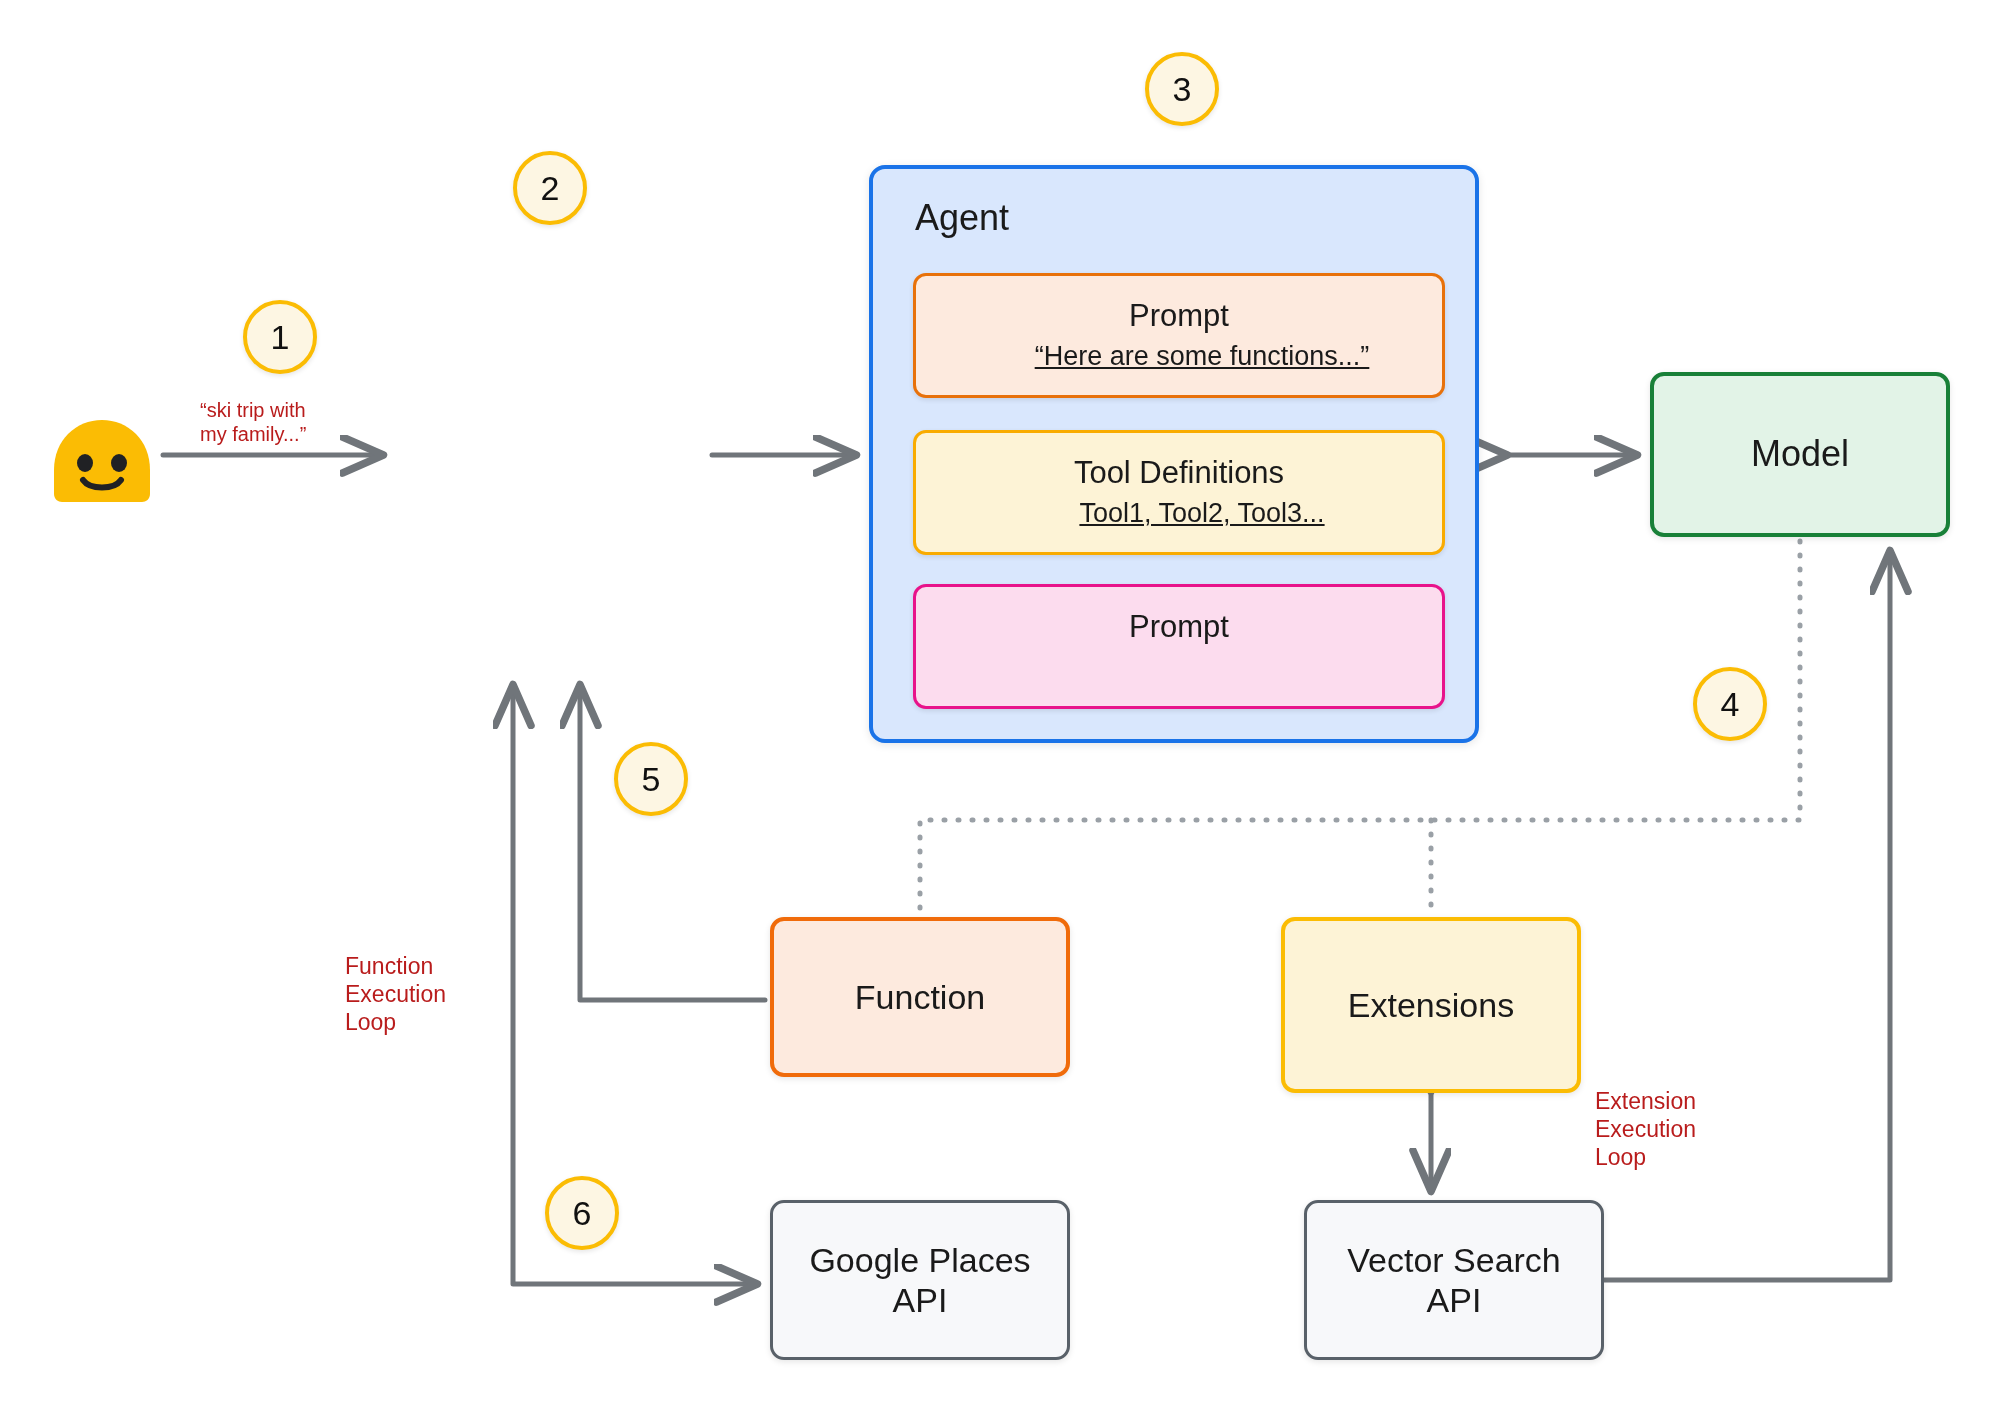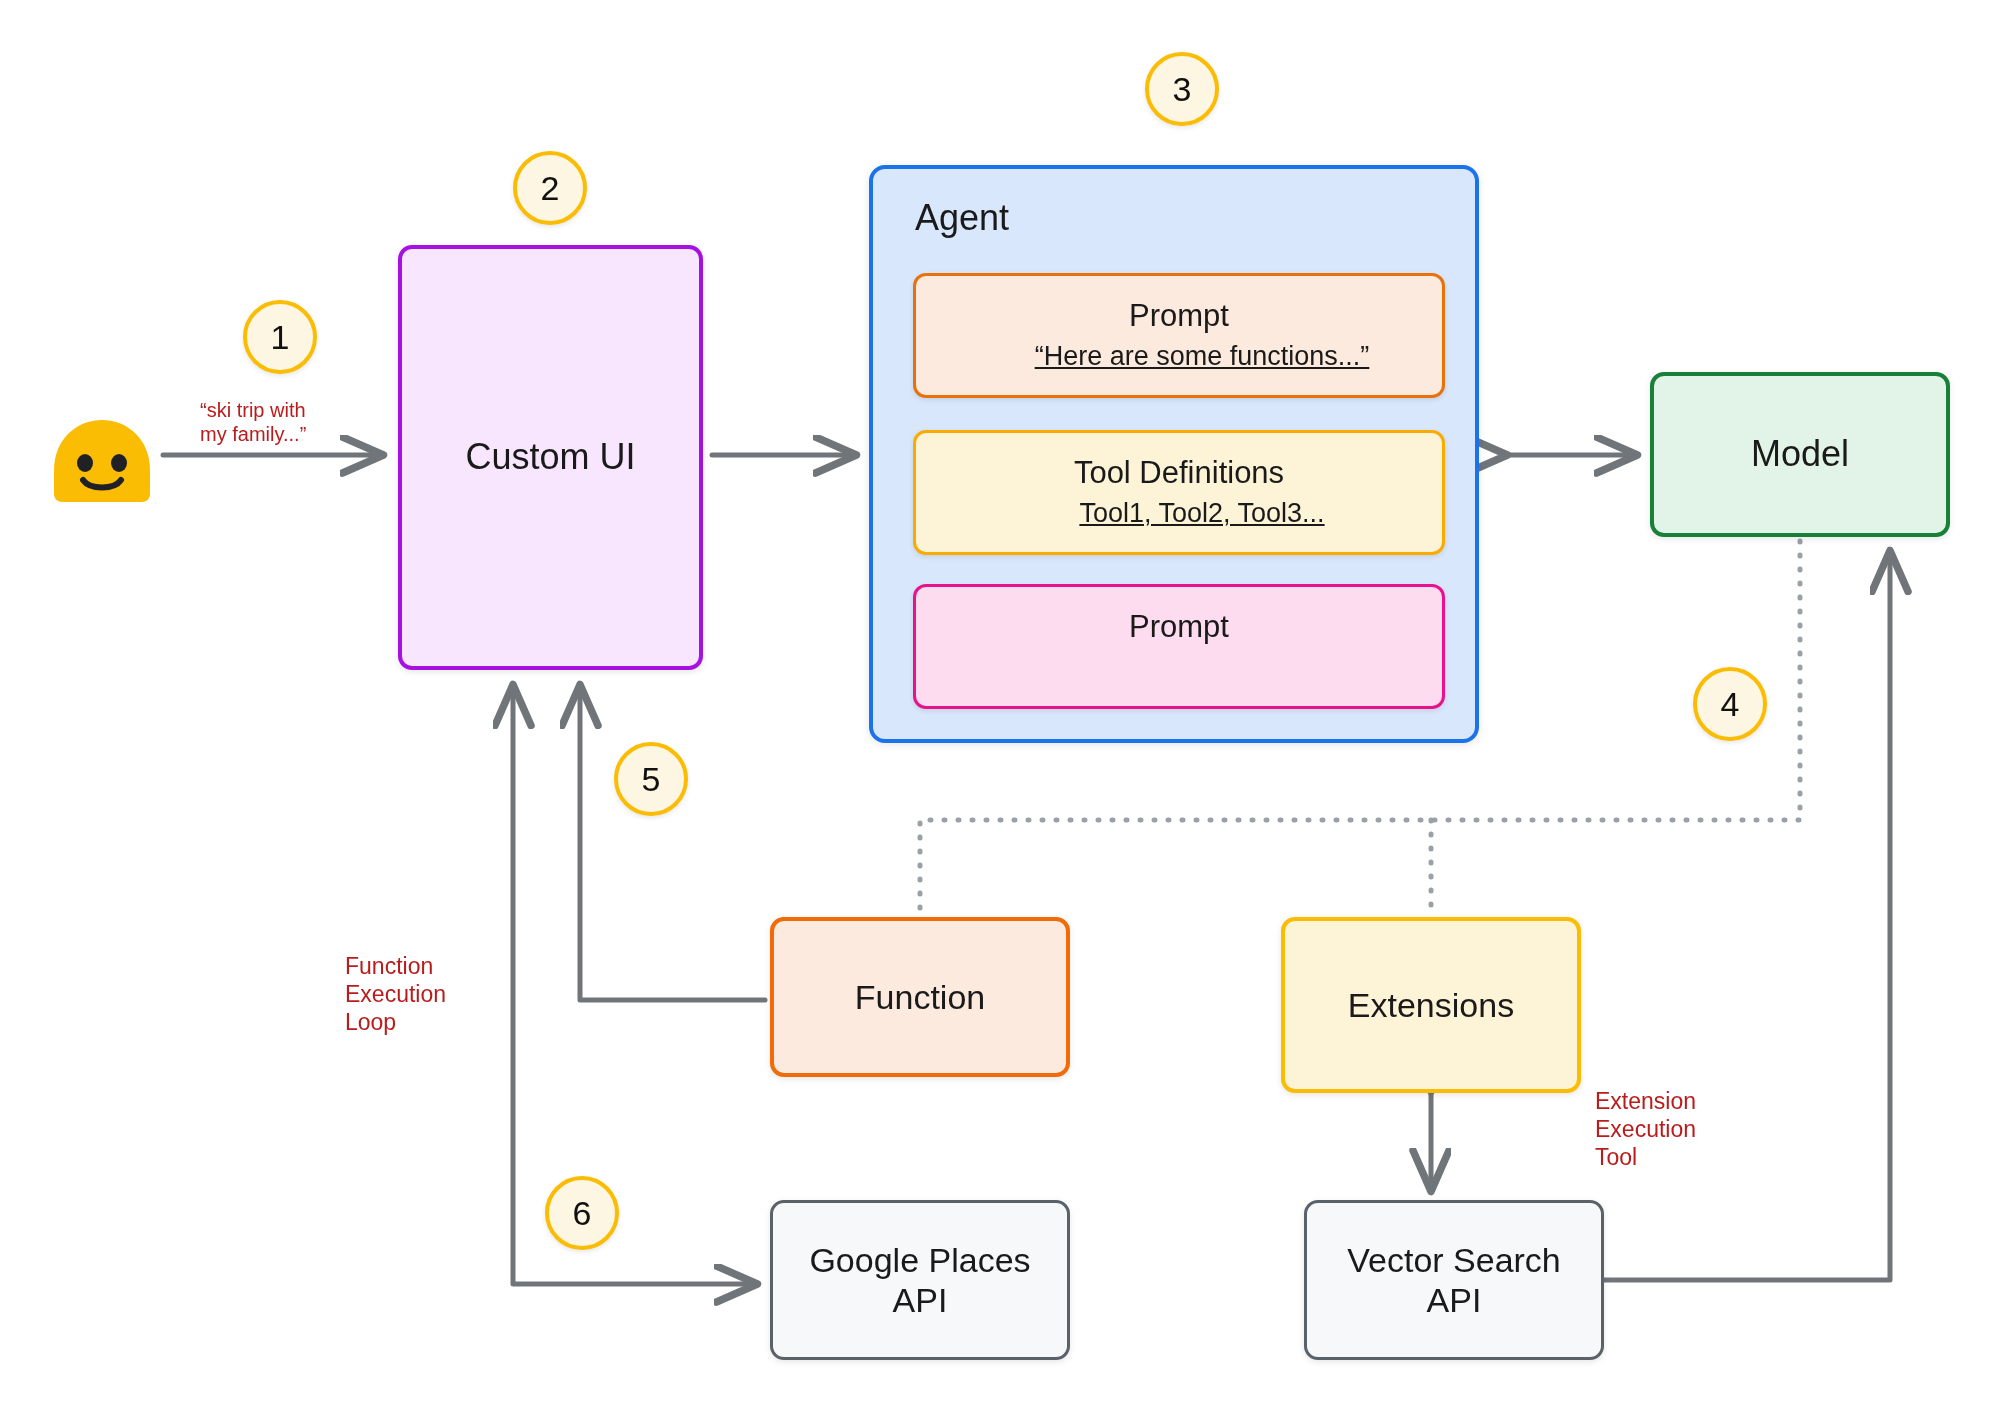--- a/index.html
+++ b/index.html
@@ -212,32 +212,29 @@
     <path d="M33,62 C40,72 64,72 71,62" stroke="#202124" stroke-width="6" fill="none" stroke-linecap="round"></path>
   </svg>
 
   <div class="ftext t-user-quote">“ski trip with
 my family...”</div>
   <div class="ftext t-fnloop">Function
 Execution
 Loop</div>
   <div class="ftext t-extloop">Extension
 Execution
-Tool</div>
+Loop</div>
 
   <div class="badge b1">1</div>
   <div class="badge b2">2</div>
   <div class="badge b3">3</div>
   <div class="badge b4">4</div>
   <div class="badge b5">5</div>
   <div class="badge b6">6</div>
 
-  <div class="node n-customui">
-    <span class="label">Custom UI</span>
-  </div>
 
   <div class="node n-agent">
     <div class="agent-title">Agent</div>
 
     <div class="inner i-prompt1">
       <div class="ttl">Prompt</div>
       <div class="sub">“Here are some functions...”</div>
     </div>
 
     <div class="inner i-tools">

